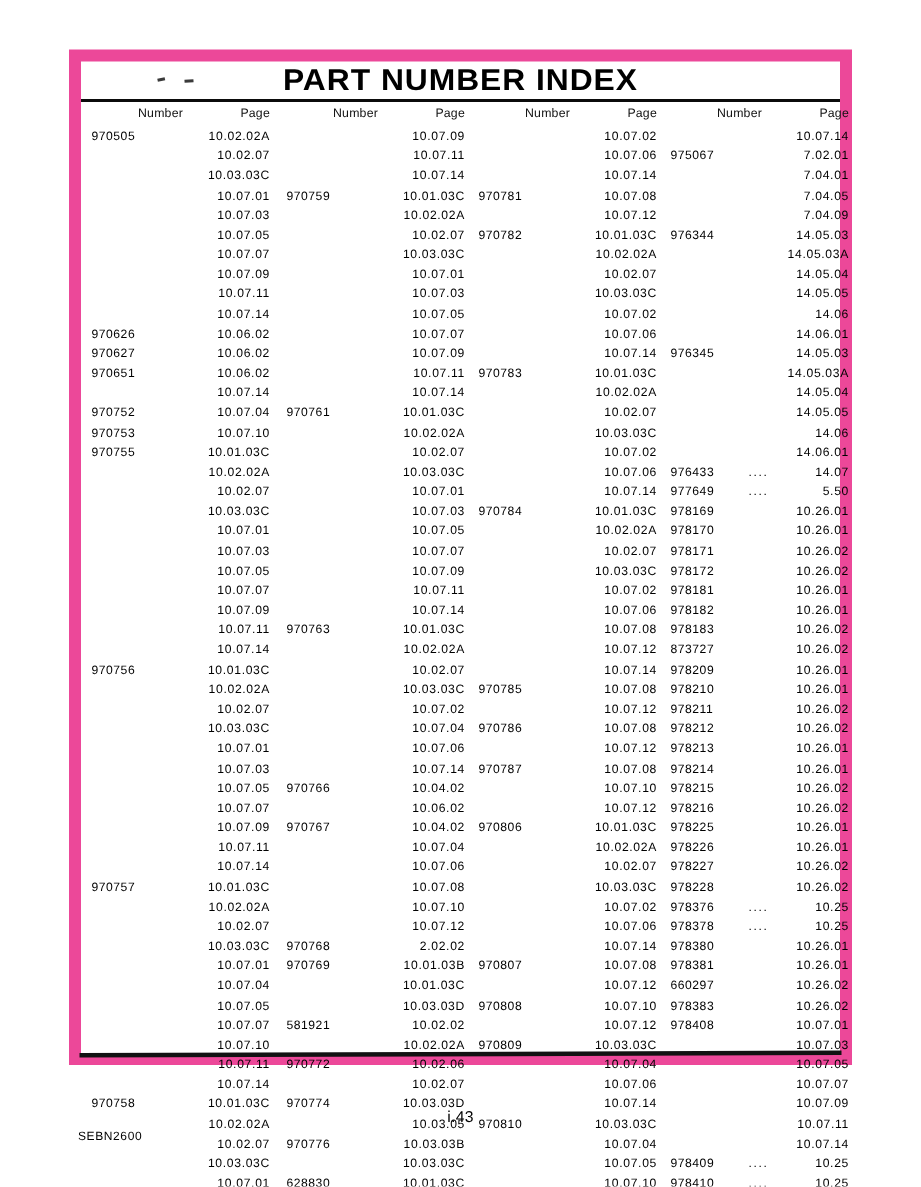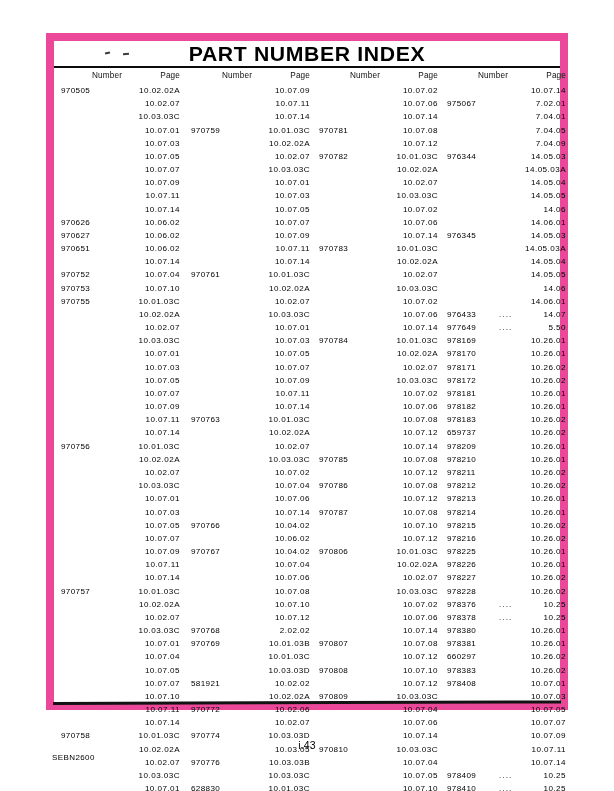--- a/index.html
+++ b/index.html
@@ -963,21 +963,21 @@
             </div>
             <div class="row">
               <span class="cell-num">978182</span>
               <span class="cell-page">10.26.01</span>
             </div>
             <div class="row">
               <span class="cell-num">978183</span>
               <span class="cell-page">10.26.02</span>
             </div>
             <div class="row">
-              <span class="cell-num">659737</span>
+              <span class="cell-num">873727</span>
               <span class="cell-page">10.26.02</span>
             </div>
             <div class="row">
               <span class="cell-num">978209</span>
               <span class="cell-page">10.26.01</span>
             </div>
             <div class="row">
               <span class="cell-num">978210</span>
               <span class="cell-page">10.26.01</span>
             </div>

